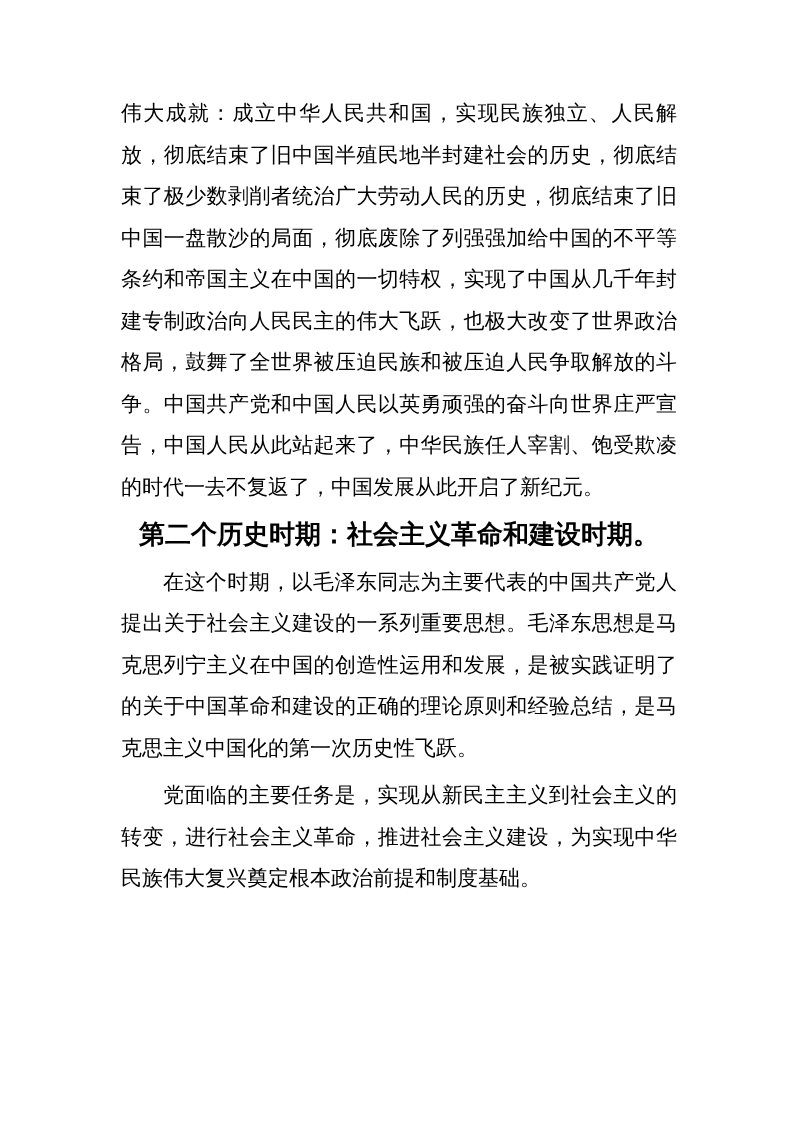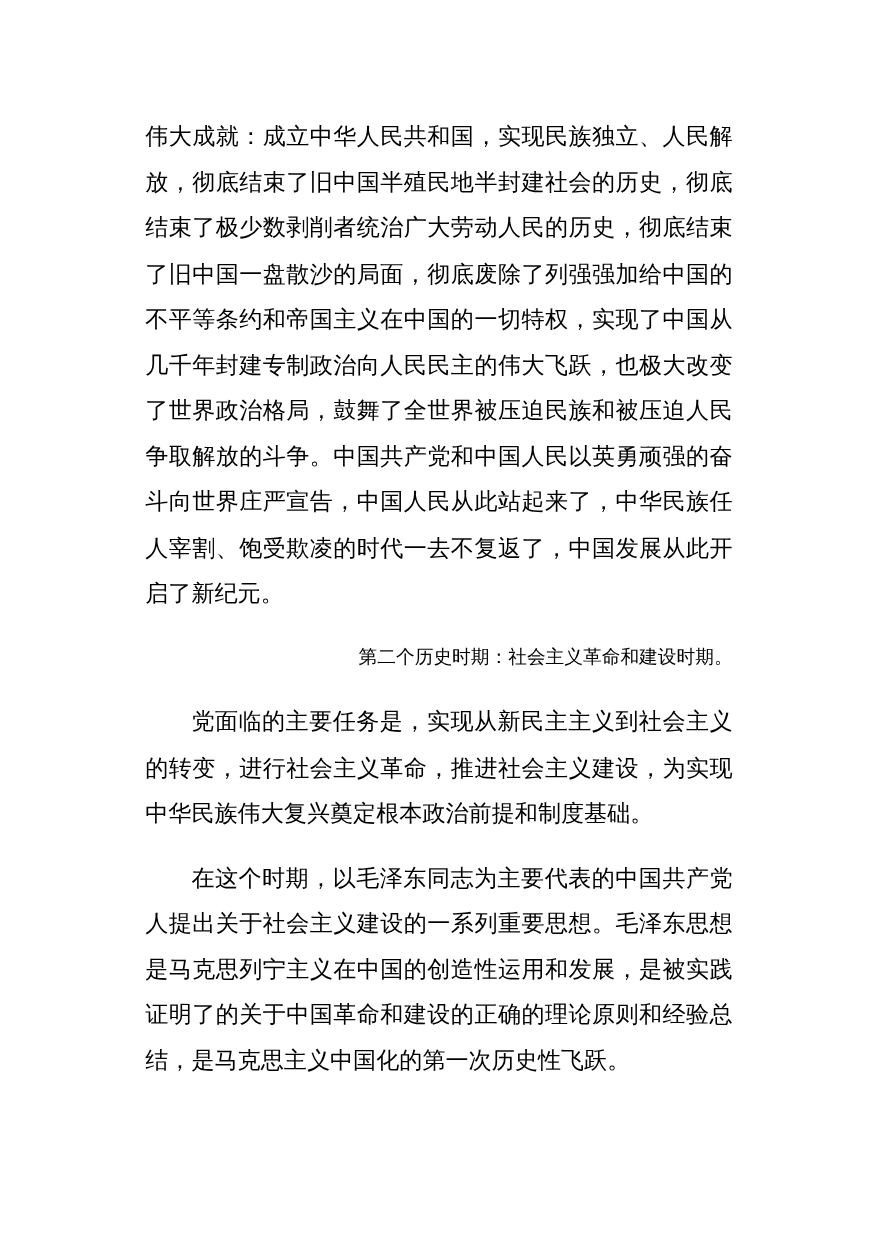--- a/index.html
+++ b/index.html
@@ -16,43 +16,43 @@
     font-family: "DejaVu Serif", "Liberation Serif", serif;
     color: #000000;
   }
   .doc-content {
     position: absolute;
     left: 115px;
     top: 87px;
     width: 568px;
   }
   .doc-content p {
-    margin: 17px;
+    margin: 6px;
     padding: 0;
     font-size: 21px;
     line-height: 41.5px;
     text-align: justify;
     text-justify: inter-character;
     word-break: break-all;
     color: #000000;
   }
   .doc-content p.indent {
     text-indent: 2em;
   }
   .doc-content p.heading {
     font-family: "DejaVu Sans", "Liberation Sans", sans-serif;
-    font-weight: normal;
-    font-size: 17px;
-    text-align: right;
+    font-weight: bold;
+    font-size: 26px;
+    text-align: center;
     text-indent: 0;
   }
 </style>
 </head>
 <body>
 
 <div class="doc-page">
   <div class="doc-content">
     <p>伟大成就：成立中华人民共和国，实现民族独立、人民解放，彻底结束了旧中国半殖民地半封建社会的历史，彻底结束了极少数剥削者统治广大劳动人民的历史，彻底结束了旧中国一盘散沙的局面，彻底废除了列强强加给中国的不平等条约和帝国主义在中国的一切特权，实现了中国从几千年封建专制政治向人民民主的伟大飞跃，也极大改变了世界政治格局，鼓舞了全世界被压迫民族和被压迫人民争取解放的斗争。中国共产党和中国人民以英勇顽强的奋斗向世界庄严宣告，中国人民从此站起来了，中华民族任人宰割、饱受欺凌的时代一去不复返了，中国发展从此开启了新纪元。</p>
     <p class="heading">第二个历史时期：社会主义革命和建设时期。</p>
+    <p class="indent">在这个时期，以毛泽东同志为主要代表的中国共产党人提出关于社会主义建设的一系列重要思想。毛泽东思想是马克思列宁主义在中国的创造性运用和发展，是被实践证明了的关于中国革命和建设的正确的理论原则和经验总结，是马克思主义中国化的第一次历史性飞跃。</p>
     <p class="indent">党面临的主要任务是，实现从新民主主义到社会主义的转变，进行社会主义革命，推进社会主义建设，为实现中华民族伟大复兴奠定根本政治前提和制度基础。</p>
-    <p class="indent">在这个时期，以毛泽东同志为主要代表的中国共产党人提出关于社会主义建设的一系列重要思想。毛泽东思想是马克思列宁主义在中国的创造性运用和发展，是被实践证明了的关于中国革命和建设的正确的理论原则和经验总结，是马克思主义中国化的第一次历史性飞跃。</p>
   </div>
 </div>
 
 </body></html>

